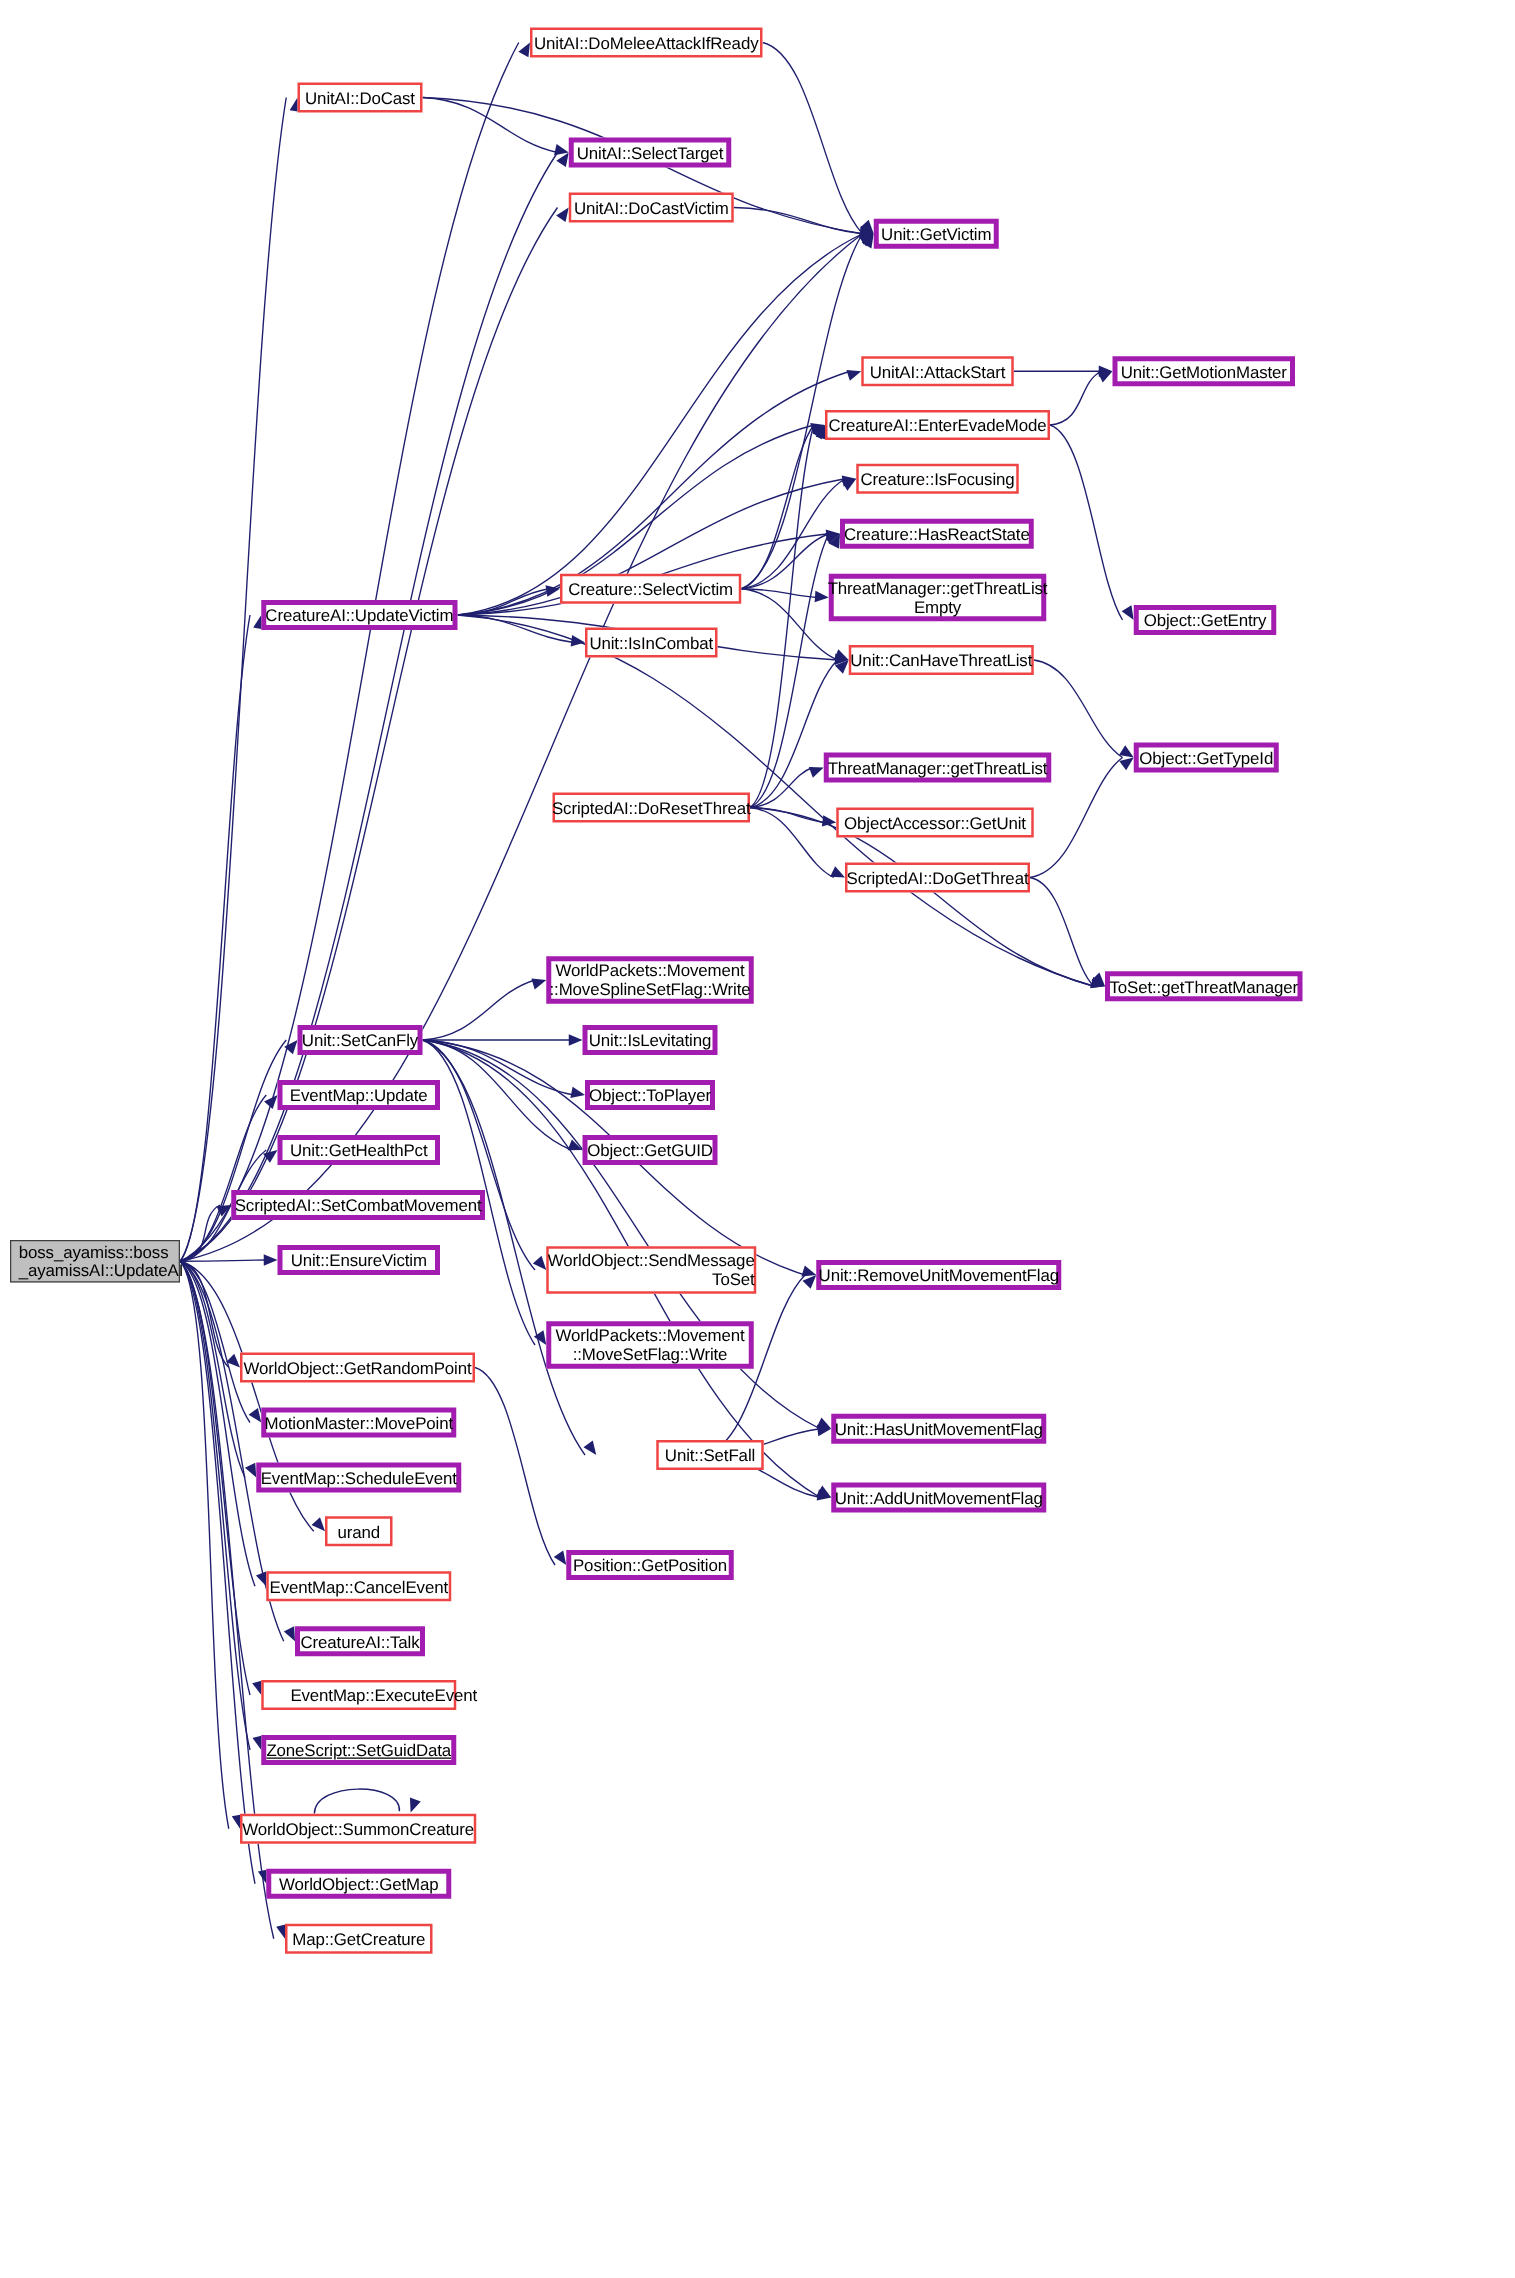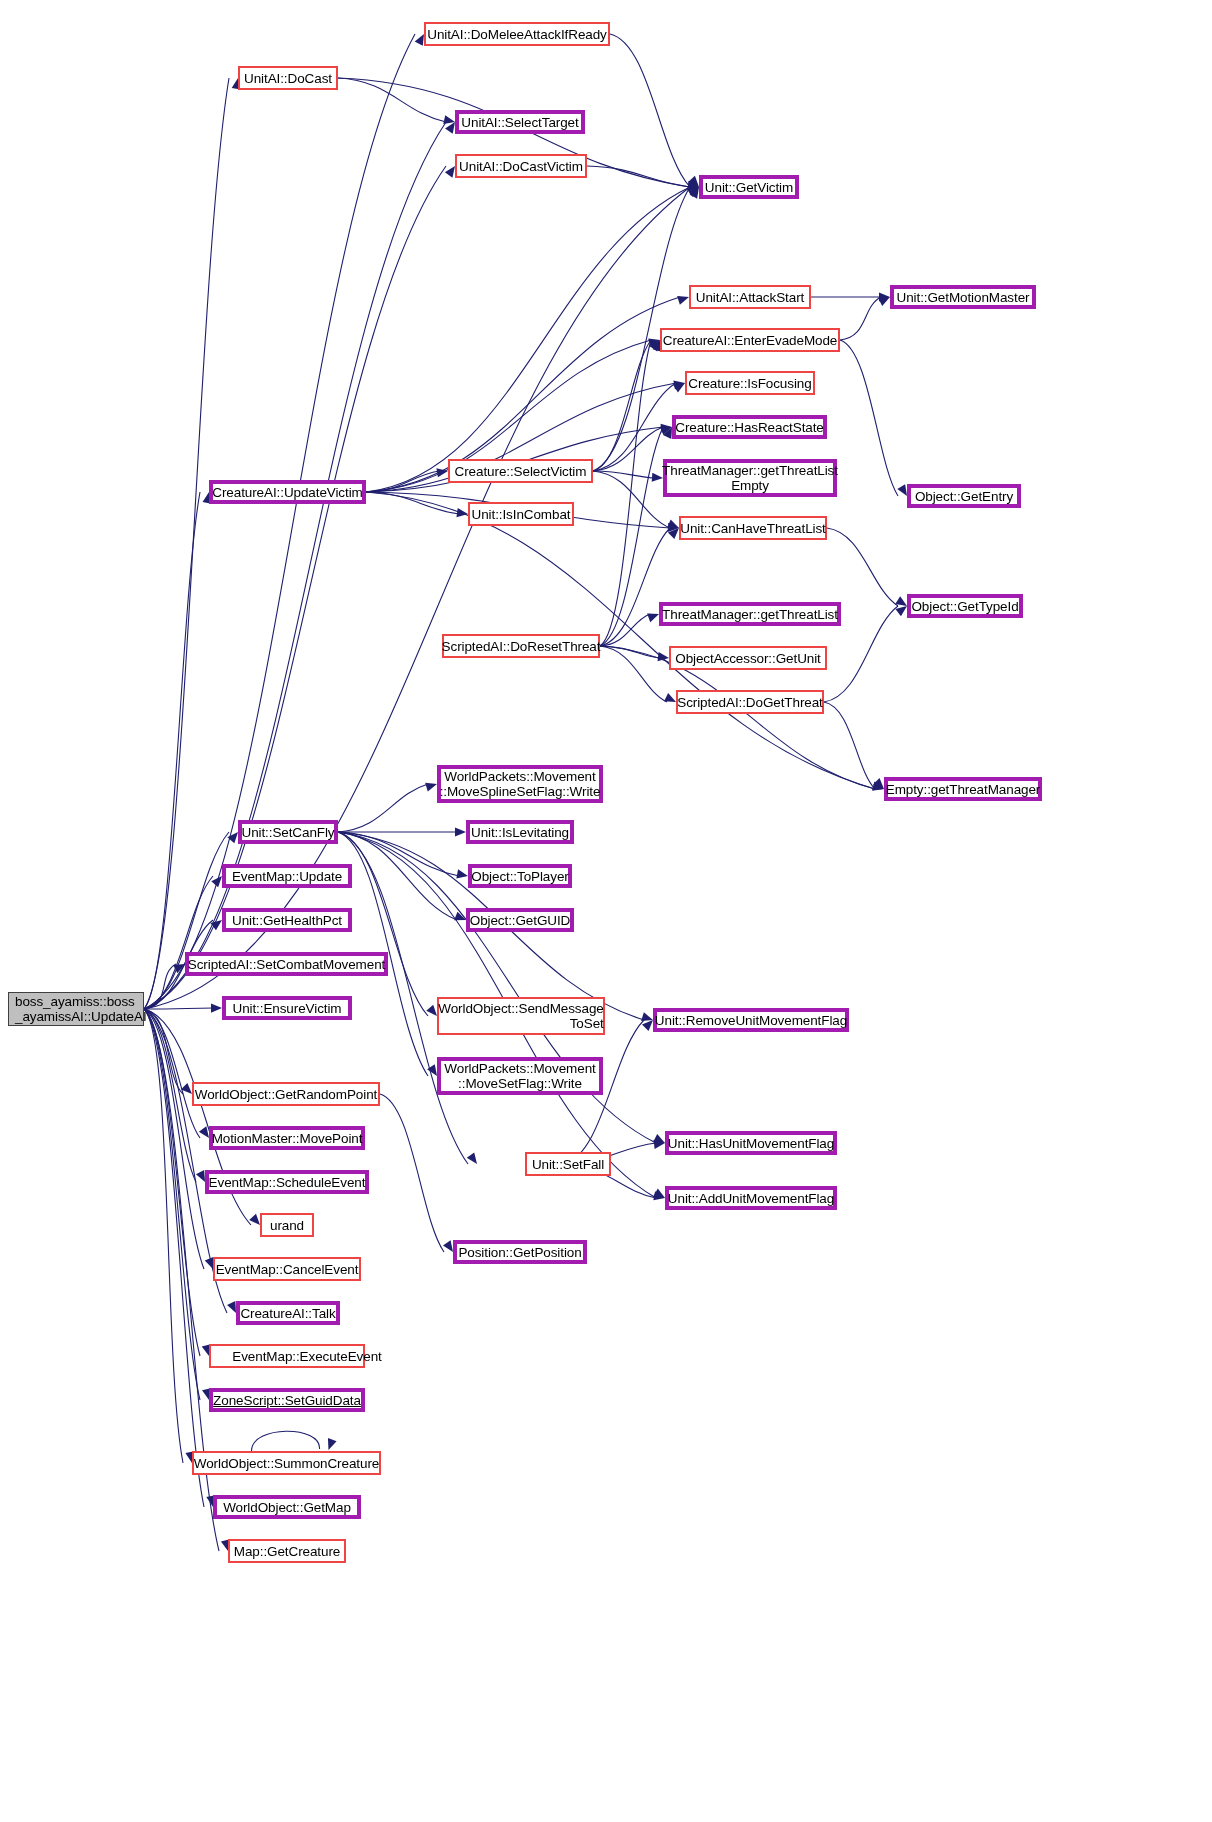--- a/index.html
+++ b/index.html
@@ -220,21 +220,21 @@
       <div class="node" style="left: 663px; top: 459px; width: 174px; height: 38px;">ThreatManager::getThreatList
 Empty</div>
       <div class="node" style="left: 907px; top: 484px; width: 114px; height: 24px;">Object::GetEntry</div>
       <div class="node red" style="left: 468px; top: 502px; width: 106px; height: 24px;">Unit::IsInCombat</div>
       <div class="node red" style="left: 679px; top: 516px; width: 148px; height: 24px;">Unit::CanHaveThreatList</div>
       <div class="node" style="left: 907px; top: 594px; width: 116px; height: 24px;">Object::GetTypeId</div>
       <div class="node" style="left: 659px; top: 602px; width: 182px; height: 24px;">ThreatManager::getThreatList</div>
       <div class="node red" style="left: 442px; top: 634px; width: 158px; height: 24px;">ScriptedAI::DoResetThreat</div>
       <div class="node red" style="left: 669px; top: 646px; width: 158px; height: 24px;">ObjectAccessor::GetUnit</div>
       <div class="node red" style="left: 676px; top: 690px; width: 148px; height: 24px;">ScriptedAI::DoGetThreat</div>
-      <div class="node" style="left: 884px; top: 777px; width: 158px; height: 24px;">Empty::getThreatManager</div>
+      <div class="node" style="left: 884px; top: 777px; width: 158px; height: 24px;">ToSet::getThreatManager</div>
       <div class="node" style="left: 437px; top: 765px; width: 166px; height: 38px;">WorldPackets::Movement
 ::MoveSplineSetFlag::Write</div>
       <div class="node" style="left: 238px; top: 820px; width: 100px; height: 24px;">Unit::SetCanFly</div>
       <div class="node" style="left: 466px; top: 820px; width: 108px; height: 24px;">Unit::IsLevitating</div>
       <div class="node" style="left: 468px; top: 864px; width: 104px; height: 24px;">Object::ToPlayer</div>
       <div class="node" style="left: 466px; top: 908px; width: 108px; height: 24px;">Object::GetGUID</div>
       <div class="node" style="left: 222px; top: 864px; width: 130px; height: 24px;">EventMap::Update</div>
       <div class="node" style="left: 222px; top: 908px; width: 130px; height: 24px;">Unit::GetHealthPct</div>
       <div class="node" style="left: 185px; top: 952px; width: 203px; height: 24px;">ScriptedAI::SetCombatMovement</div>
       <div class="node" style="left: 222px; top: 996px; width: 130px; height: 24px;">Unit::EnsureVictim</div>

